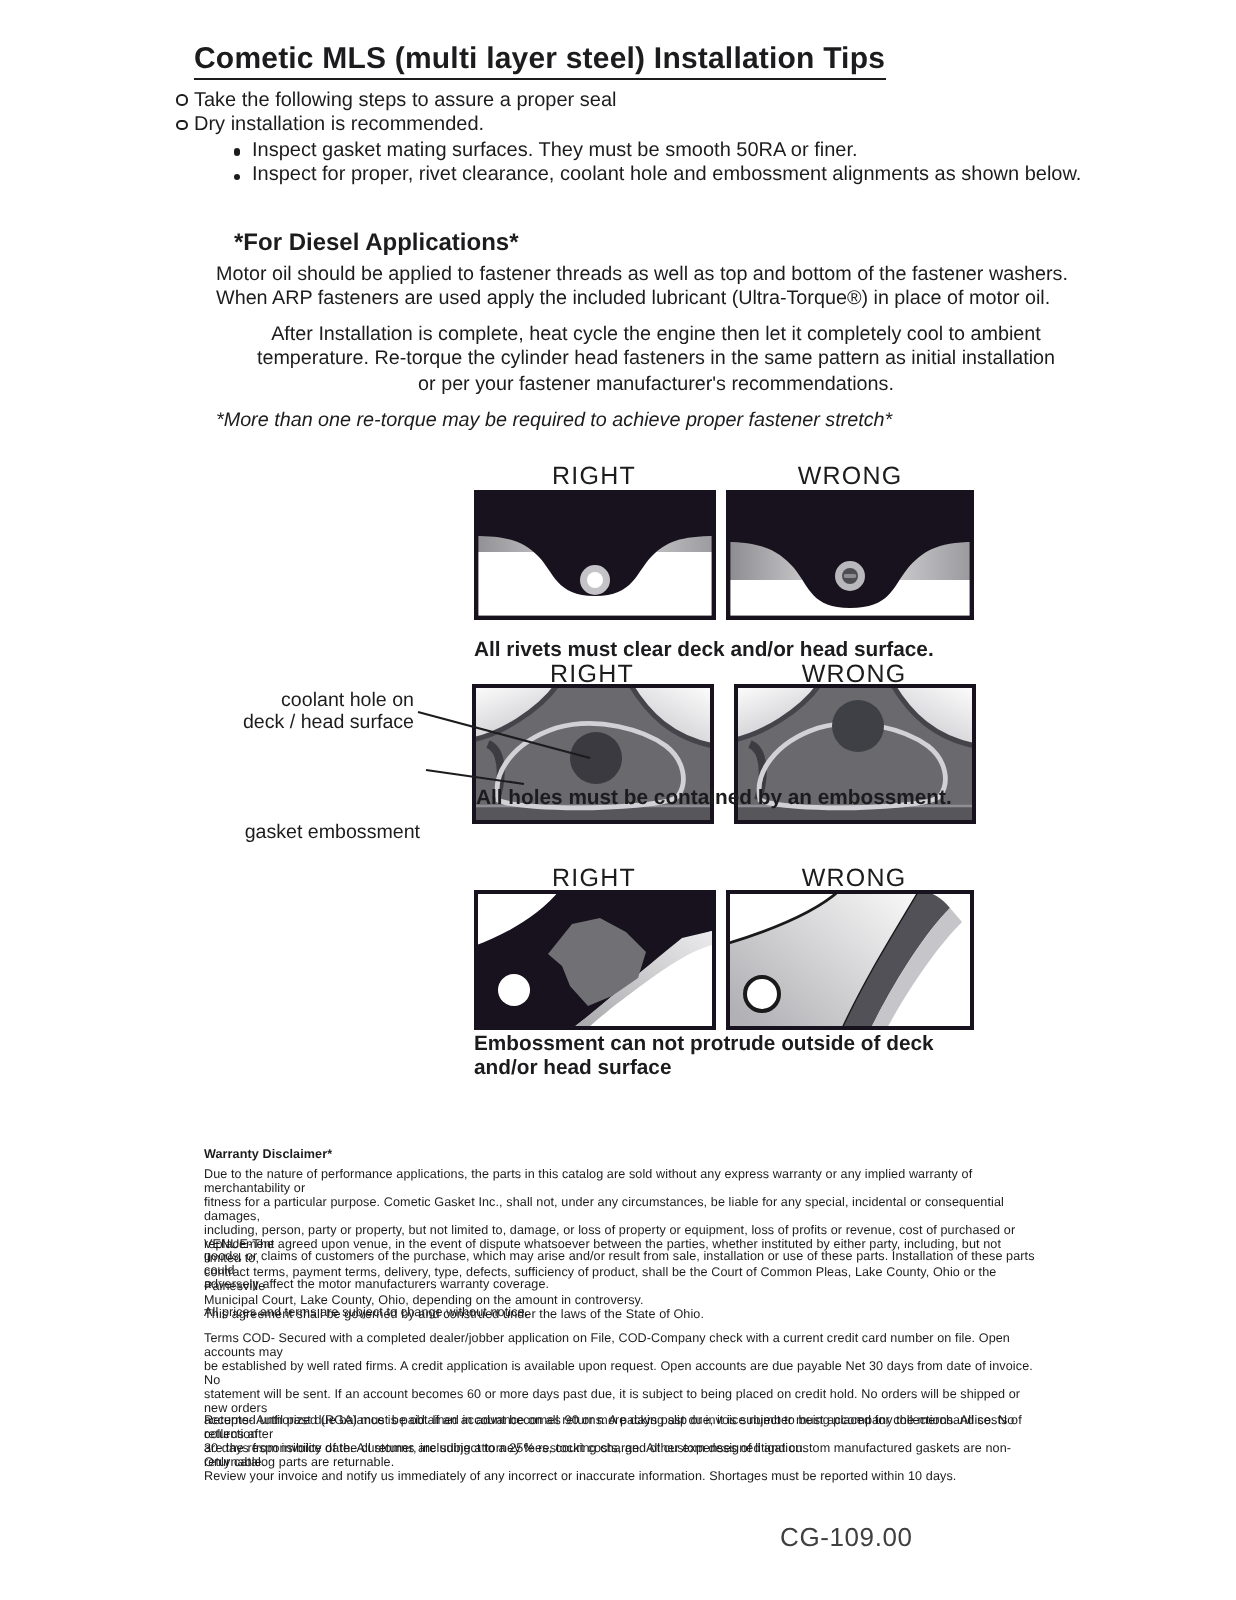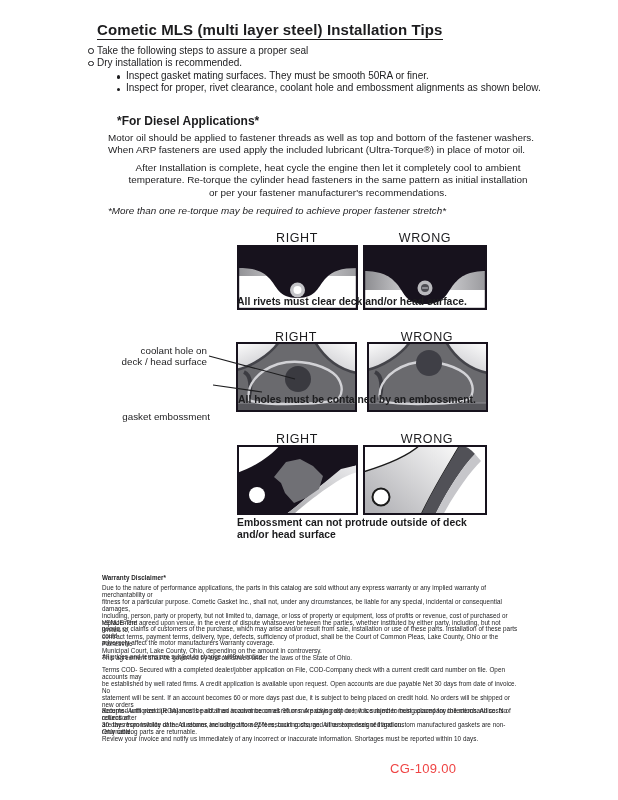--- a/index.html
+++ b/index.html
@@ -27,21 +27,21 @@
   .dg-box { position:absolute; }
   .annot { font-size:9.8px; font-weight:normal; text-align:right; white-space:pre-line; line-height:10.8px; }
   svg { display:block; }
 
   
   .warr { left:102px; width:416px; font-size:6.3px; line-height:6.9px; white-space:pre-line; letter-spacing:0.05px; }
   .warr-h { font-weight:bold; }
   .w-h  { top:575px; } .w-p1 { top:585px; } .w-p2 { top:620px; } .w-p3 { top:654px; }
   .w-p4 { top:667px; } .w-p5 { top:708px; } .w-p6 { top:729px; }
 
-  .pagenum { left:390px; top:761px; font-size:13px; color:#ef4444; letter-spacing:0.3px; }
+  .pagenum { left:390px; top:761px; font-size:13px; color:#404040; letter-spacing:0.3px; }
 
   .overlay { left:0; top:0; pointer-events:none; }
 </style>
 </head>
 <body>
 
 <div class="abs title">Cometic MLS (multi layer steel) Installation Tips</div>
 <div class="abs bullets">
   <div class="b-row">
       <span class="marker"></span>
@@ -101,21 +101,21 @@
     <rect width="124" height="65" fill="#ffffff"></rect>
     <rect y="26" width="124" height="19" fill="url(#g2)"></rect>
     <rect y="45" width="124" height="20" fill="#ffffff"></rect>
     <path d="M0,0 H124 V26 C105,26 98,31 91,39 C83,49 82,59 62,59 C43,59 42,49 34,39 C27,31 19,26 0,26 Z" fill="#17121d"></path>
     <circle cx="62" cy="43" r="7.5" fill="#b9b9bd"></circle>
     <circle cx="62" cy="43" r="4" fill="#4d4d53"></circle>
     <rect x="58.8" y="42" width="6.4" height="2" rx="1" fill="#8c8c92"></rect>
     <rect x="1" y="1" width="122" height="63" fill="none" stroke="#17121d" stroke-width="2.4"></rect>
   </svg>
 </div>
-<div class="abs dg-caption" style="left:237px; top:296px;">All rivets must clear deck and/or head surface.</div>
+<div class="abs dg-caption" style="left:237px; top:320px;">All rivets must clear deck and/or head surface.</div>
 
 <div class="abs dg-label" style="left:261px; top:330px;">RIGHT</div>
 <div class="abs dg-label" style="left:392px; top:330px;">WRONG</div>
 <div class="abs annot" style="left:107px; top:346px; width:100px;">coolant hole on
 deck / head surface</div>
 <div class="abs annot" style="left:110px; top:378px; width:100px;margin-top:34px;">gasket embossment</div>
 <div class="dg-box" style="left:236px; top:342px;">
   <svg width="121" height="70" viewBox="0 0 121 70">
     <defs>
       <linearGradient id="b1" x1="0" y1="0" x2="0.6" y2="1">

